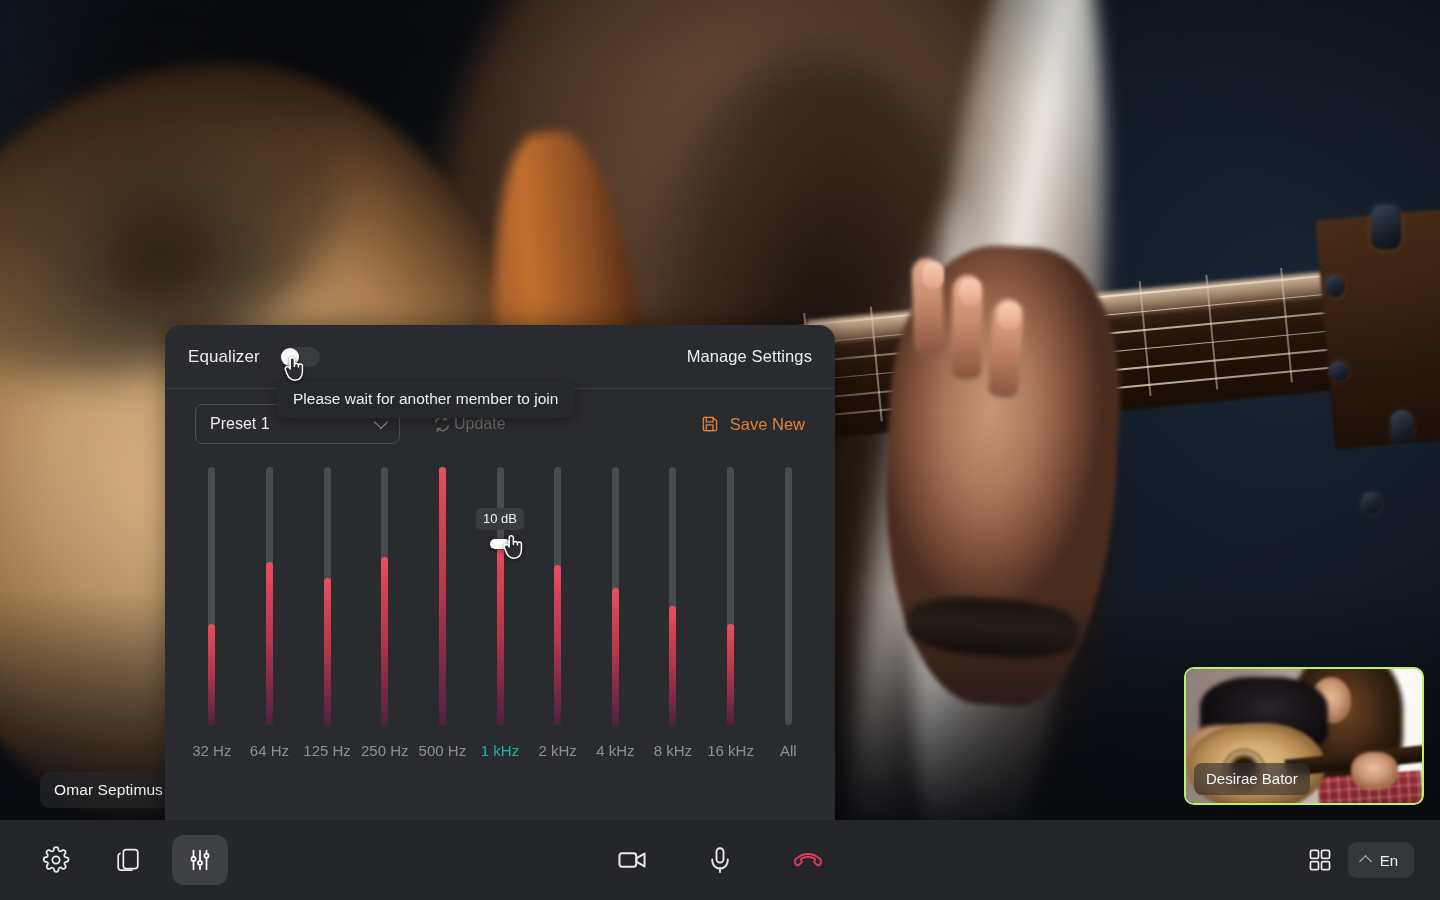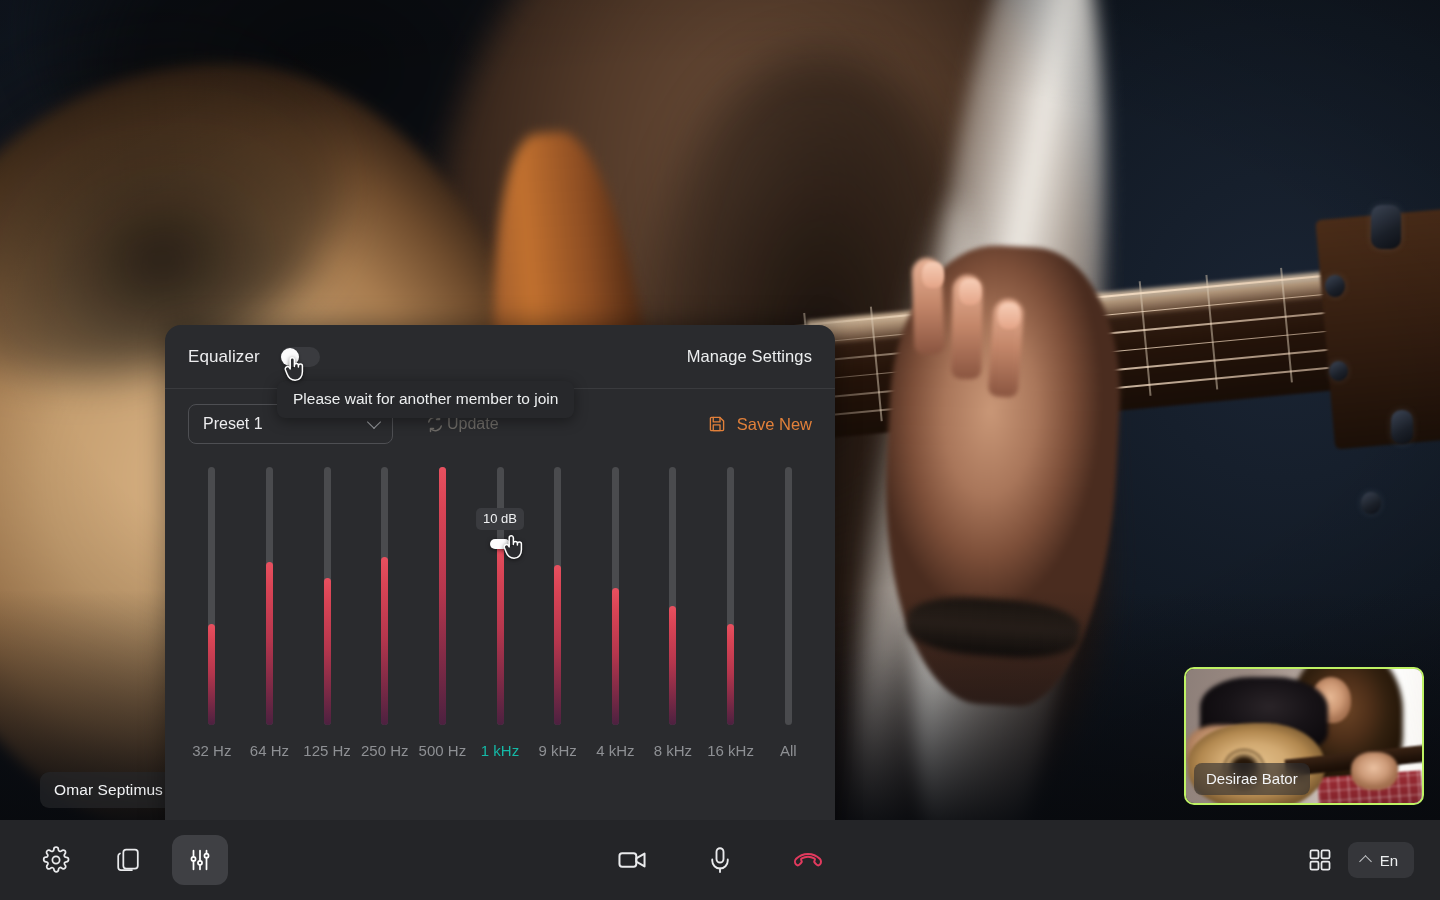--- a/index.html
+++ b/index.html
@@ -443,21 +443,21 @@
     z-index: 9;
     line-height: 1;
     box-shadow: 0 3px 14px rgba(0,0,0,.4);
   }
 
   
   .preset-row {
     display: flex;
     align-items: center;
     height: 70px;
-    padding: 0 23px;
+    padding: 0 30px;
   }
   .preset-select {
     position: relative;
     width: 205px; height: 40px;
     border: 1px solid #4e4f53;
     border-radius: 8px;
     display: flex;
     align-items: center;
     padding: 0 14px;
     font-size: 16px;
@@ -759,21 +759,21 @@
             <div class="fill" style="height: 181px;"></div>
             <div class="thumb" style="bottom: 176px;"></div>
             <div class="band-value" style="bottom: 195px;">10 dB</div>
           </div>
           <div class="band-label">1 kHz</div>
         </div>
         <div class="band">
           <div class="track">
             <div class="fill" style="height: 160px;"></div>
           </div>
-          <div class="band-label">9 kHz</div>
+          <div class="band-label">2 kHz</div>
         </div>
         <div class="band">
           <div class="track">
             <div class="fill" style="height: 137px;"></div>
           </div>
           <div class="band-label">4 kHz</div>
         </div>
         <div class="band">
           <div class="track">
             <div class="fill" style="height: 119px;"></div>

